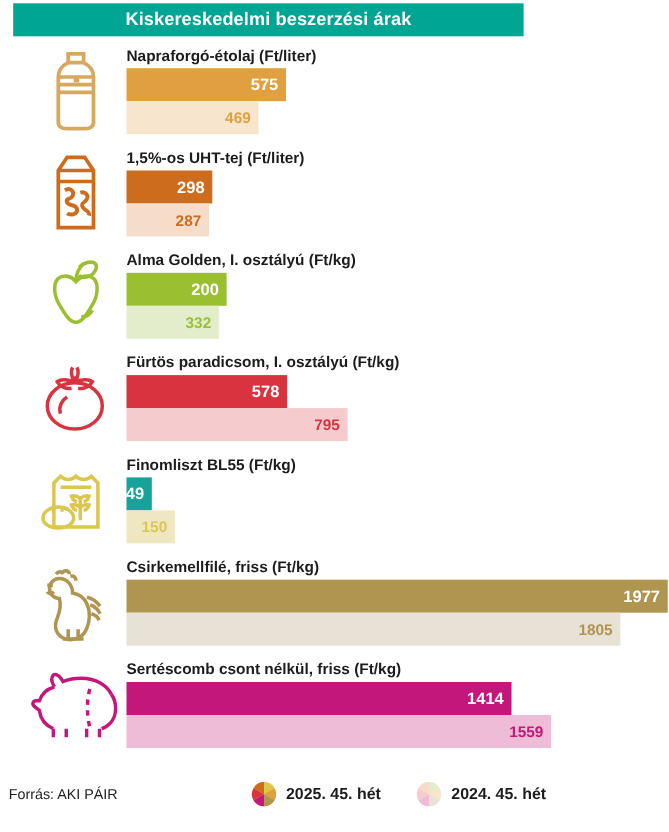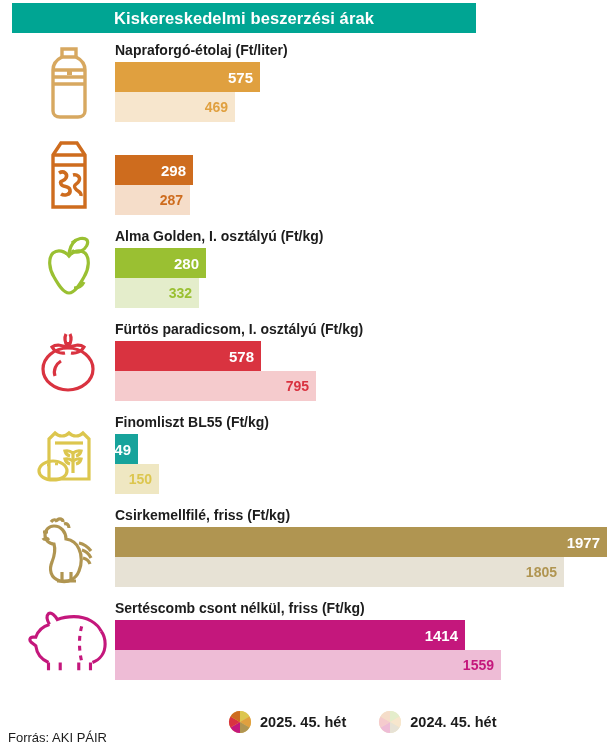--- a/index.html
+++ b/index.html
@@ -34,21 +34,21 @@
   .bar{
     height:30px;display:flex;align-items:center;justify-content:flex-end;
     box-sizing:border-box;padding-right:7px;
   }
   .bar.cur{font-size:15px;font-weight:bold;color:#ffffff;}
   .bar.prev{font-size:14px;font-weight:bold;}
   .footer{
     position:absolute;left:0;bottom:0;width:608px;height:52px;
   }
   .source{
-    position:absolute;left:8px;top:26px;
+    position:absolute;left:8px;top:10px;
     font-size:13px;color:#1c1c1c;white-space:nowrap;
   }
   .legend{
     position:absolute;left:228px;top:6px;
     display:flex;align-items:center;gap:10px;
   }
   .legend-item{display:flex;align-items:center;gap:8px;}
   .legend-item + .legend-item{margin-left:22px;}
   .legend-text{font-size:14.5px;font-weight:bold;color:#1c1c1c;white-space:nowrap;}
   .legend-mark{width:24px;height:24px;flex:0 0 24px;}
@@ -84,20 +84,21 @@
 
   <div class="row">
     <div class="icon-cell">
       <svg width="52" height="74" viewBox="0 0 52 74" fill="none" stroke="#ce6c1e" stroke-width="3.4">
         <path d="M10 16l8-12h16l8 12v52H10z"></path>
         <path d="M10 16h32M10 26h32"></path>
         <path d="M16 34c5-3 9 1 7 5s-7 2-5 6 8 1 9 6-6 6-9 4" stroke-width="3.6"></path>
         <path d="M30 36c4-1 8 2 6 6s-6 3-4 7 7 3 6 8"></path>
       </svg>
     </div>
+    <div class="label">1,5%-os UHT-tej (Ft/liter)</div>
     <div class="bars">
       <div class="bar cur" style="width:78px;background:#ce6c1e;">
         <span>298</span>
       </div>
       <div class="bar prev" style="width:75px;background:#f5ddc9;color:#ce6c1e;">
         <span>287</span>
       </div>
     </div>
   </div>
 
@@ -106,21 +107,21 @@
       <svg width="62" height="70" viewBox="0 0 62 70" fill="none" stroke="#9ac032" stroke-width="3.2">
         <path d="M31 22c-4-5-11-7-16-3-5 5-4 16 1 24 4 7 9 16 15 16s11-9 15-16c5-8 6-19 1-24-5-4-12-2-16 3z"></path>
         <path d="M31 22c0-7 2-12 7-16"></path>
         <path d="M34 9c5-5 12-6 15-3 2 3-1 9-6 11-4 2-8 1-9-1"></path>
         <path d="M36 54c4 0 8-2 10-6"></path>
       </svg>
     </div>
     <div class="label">Alma Golden, I. osztályú (Ft/kg)</div>
     <div class="bars">
       <div class="bar cur" style="width:91px;background:#9ac032;">
-        <span>280</span>
+        <span>200</span>
       </div>
       <div class="bar prev" style="width:84px;background:#e4edcb;color:#9ac032;">
         <span>332</span>
       </div>
     </div>
   </div>
 
   <div class="row">
     <div class="icon-cell">
       <svg width="68" height="66" viewBox="0 0 68 66" fill="none" stroke="#d93340" stroke-width="3.2">

